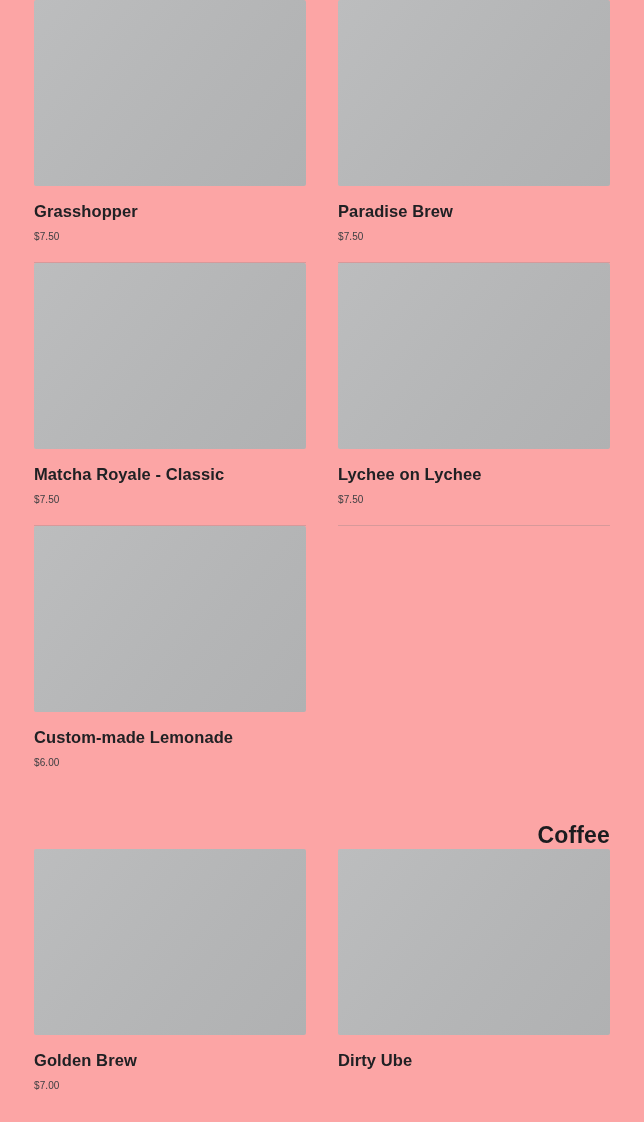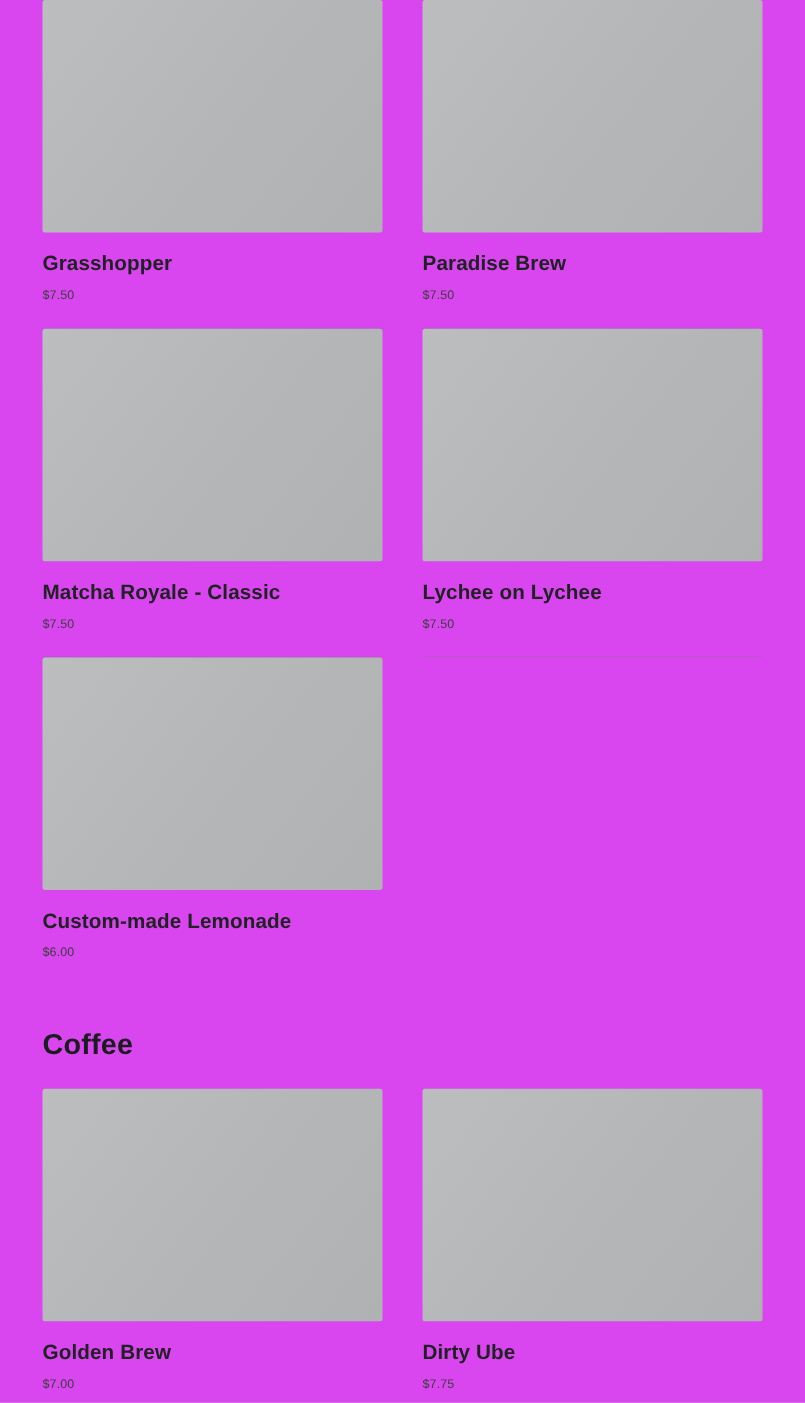--- a/index.html
+++ b/index.html
@@ -14,21 +14,21 @@
     background: #c3c4c5;
     font-family: "Liberation Sans", "DejaVu Sans", sans-serif;
     -webkit-font-smoothing: antialiased;
     color: #1f2023;
   }
 
   .menu-page {
     width: 644px;
     height: 1122px;
     position: relative;
-    background: #d946ef;
+    background: #fca5a5;
     padding: 0 18px;
   }
 
   
   .item-grid {
     display: flex;
     flex-wrap: wrap;
   }
 
   .menu-item {
@@ -69,21 +69,21 @@
     line-height: 17px;
     color: #3c3e41;
     margin-top: 7px;
     letter-spacing: 0.1px;
   }
 
   
   .section-head {
     padding: 0 16px;
     margin-top: 32px;
-    margin-bottom: 22px;
+    text-align: right;
   }
   .section-title {
     font-size: 23px;
     line-height: 28px;
     font-weight: 700;
     color: #1b1c1f;
     letter-spacing: 0.15px;
   }
 
   .spacer-row { width: 50%; }
@@ -141,17 +141,16 @@
     <div class="menu-item">
       <div class="item-thumb"></div>
       <div class="item-name">Golden Brew</div>
       <div class="item-price">$7.00</div>
 
     </div>
 
     <div class="menu-item">
       <div class="item-thumb"></div>
       <div class="item-name">Dirty Ube</div>
-      <div class="item-price">$7.75</div>
     </div>
 
   </div>
 </div>
 
 </body></html>

